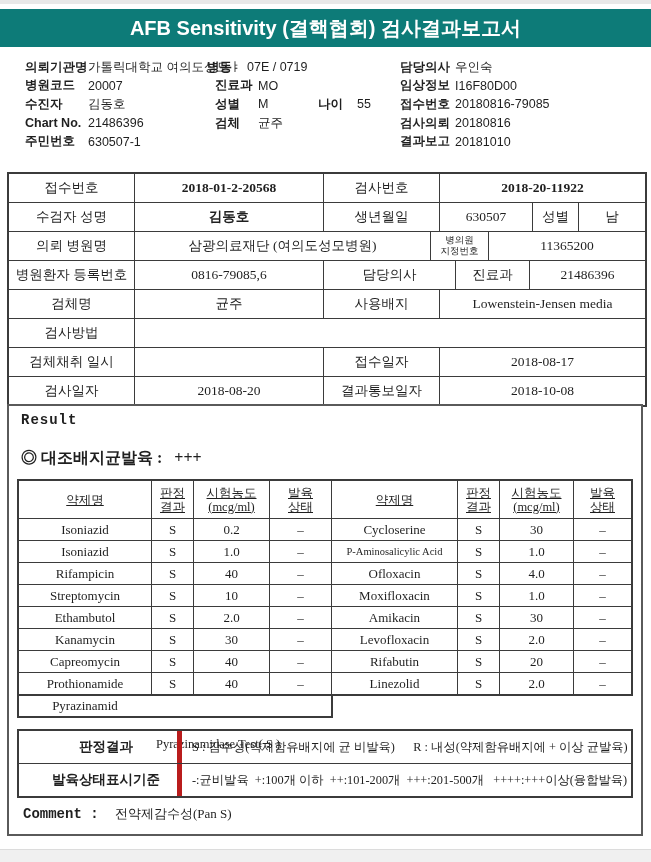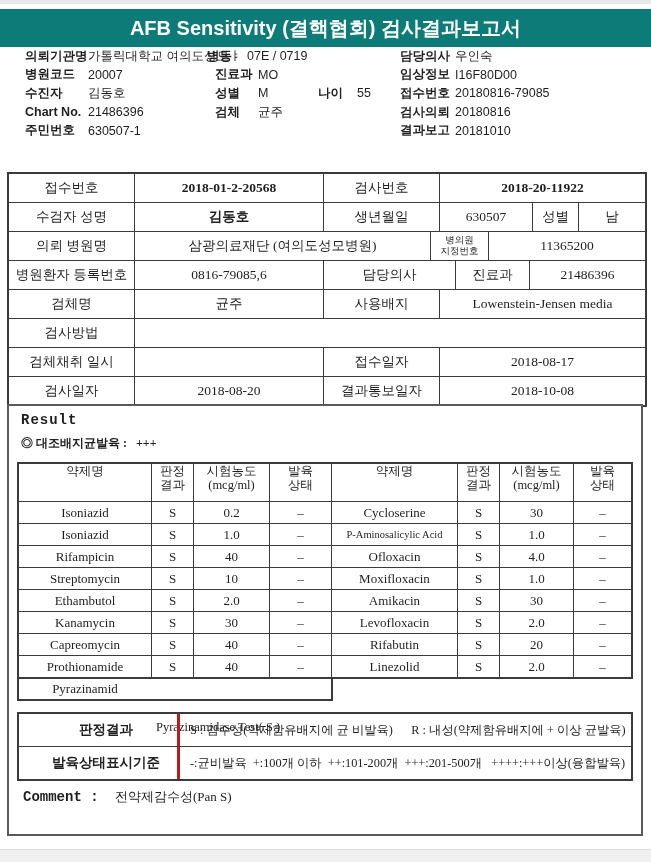--- a/index.html
+++ b/index.html
@@ -10,21 +10,21 @@
   .top-strip { position:absolute; top:0; left:0; width:651px; height:4px; background:#e8e8e8; }
   .bottom-strip { position:absolute; top:849px; left:0; width:651px; height:13px; background:#f0f0f0; border-top:1px solid #dcdcdc; }
 
   .banner {
     position:absolute; top:9px; left:0; width:651px; height:38px; background:#0d7b78;
     display:flex; align-items:center; justify-content:center;
     font-family:"Liberation Sans", sans-serif; font-weight:bold; font-size:20px; color:#ffffff;
   }
 
   
-  .info { position:absolute; top:47px; left:0; width:651px; height:110px;
+  .info { position:absolute; top:58px; left:0; width:651px; height:110px;
     font-family:"Liberation Sans", sans-serif; font-size:12.5px; }
   .info-left { position:absolute; left:25px; top:0; width:370px; }
   .info-right { position:absolute; left:400px; top:0; width:245px; }
   .irow { height:18.6px; display:flex; align-items:center; white-space:nowrap; }
   .ilab  { font-weight:bold; width:63px; flex:none; }
   .ival  { width:127px; flex:none; }
   .ival-wide { width:119px; flex:none; }
   .ilab2 { font-weight:bold; width:43px; flex:none; }
   .ival2 { width:60px; flex:none; }
   .ilab3 { font-weight:bold; width:39px; flex:none; }
@@ -43,49 +43,49 @@
   .w58{width:58px;flex:none}.w132{width:132px;flex:none}.w74{width:74px;flex:none}
   .fill{flex:1}
   .b { font-weight:bold; }
   .tiny2 { font-size:9.5px; line-height:1.15; text-align:center; display:flex; flex-direction:column; justify-content:center; }
   .left-pad { justify-content:flex-start; padding-left:10px; }
 
   
   .result-box { position:absolute; top:404px; left:7px; width:632px; height:428px;
     border:2px solid #5a5a5a; background:#fff; }
   .result-head { margin:6px 0 0 12px; font-family:"Liberation Mono", monospace; font-size:14px; font-weight:bold; letter-spacing:1px; }
-  .control-line { margin:7px 0 0 12px; font-size:12px; font-weight:bold; white-space:pre; }
+  .control-line { margin:20px 0 0 12px; font-size:16px; font-weight:bold; white-space:pre; }
 
   
   .dt { margin:10px 0 0 8px; width:616px; border:2px solid #3b3b3b; box-sizing:border-box; }
   .dhead { display:flex; height:37px; }
   .drow { display:flex; height:21px; border-top:1px solid #3b3b3b; }
   .dcell { box-sizing:border-box; display:flex; align-items:center; justify-content:center;
            font-size:13px; overflow:hidden; white-space:nowrap; }
   .dcell + .dcell { border-left:1px solid #3b3b3b; }
   .dcell.small { font-size:10.5px; }
-  .hcell { box-sizing:border-box; display:flex; flex-direction:column; align-items:center; 
-           font-size:12.5px; line-height:1.12; overflow:hidden; }
+  .hcell { box-sizing:border-box; display:flex; flex-direction:column; align-items:center; justify-content:center;
+           font-size:12.5px; line-height:1.12; overflow:hidden;text-decoration:underline; }
   .hcell + .hcell { border-left:1px solid #3b3b3b; }
   .c0{width:132px;flex:none}.c1{width:42px;flex:none}.c2{width:76px;flex:none}.c3{width:62px;flex:none}
   .c4{width:126px;flex:none}.c5{width:42px;flex:none}.c6{width:74px;flex:none}.c7{flex:1}
   
   .pyr-row { margin-left:8px; width:316px; display:flex; height:22px;
     border:2px solid #3b3b3b; border-top:none; box-sizing:border-box; }
   .pyr-name { width:132px; flex:none; box-sizing:border-box; display:flex; align-items:center; justify-content:center; font-size:13px; }
   .pyr-val  { flex:1; border-left:1px solid #3b3b3b; display:flex; align-items:center; justify-content:flex-start;
               padding-left:4px; font-size:12.5px; white-space:nowrap; box-sizing:border-box;margin-top:48px; }
 
   
   .lg { margin:11px 0 0 8px; width:616px; border:2px solid #3b3b3b; box-sizing:border-box; }
   .lgrow { display:flex; height:32px; }
   .lgrow + .lgrow { border-top:1px solid #3b3b3b; }
   .lglab { width:142px; flex:none; box-sizing:border-box; display:flex; align-items:center; justify-content:center;
            font-size:13.5px; font-weight:bold;margin-left:16px; }
-  .lgval { flex:1; border-left:3px solid #b91c1c; box-sizing:border-box; display:flex; align-items:center;
+  .lgval { flex:1; border-left:5px solid #b91c1c; box-sizing:border-box; display:flex; align-items:center;
            padding-left:10px; font-size:12.3px; white-space:pre; overflow:hidden; }
 
   
   .comment { margin:8px 0 0 14px; display:flex; }
   .comment-label { font-family:"Liberation Mono", monospace; font-weight:bold; font-size:14px; width:92px; flex:none; }
   .comment-lines { font-size:13px; line-height:1.25; }
 </style>
 </head>
 <body>
 

